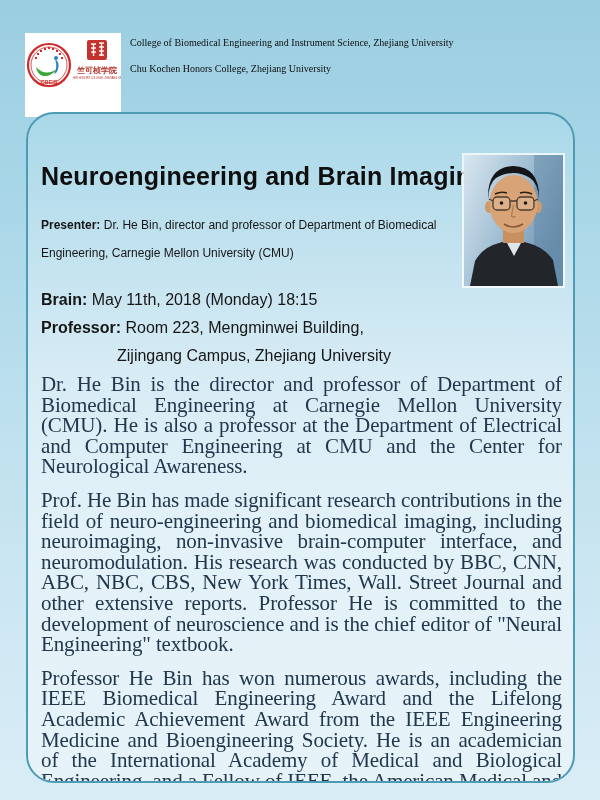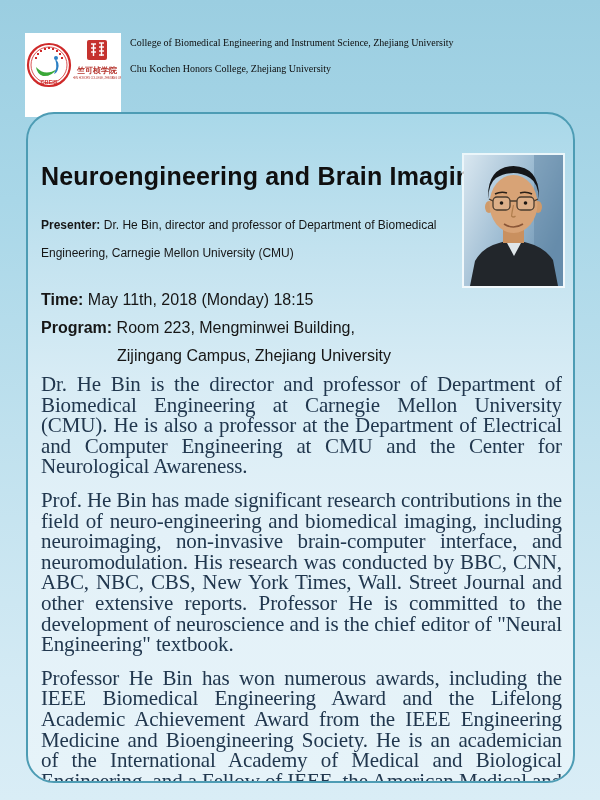--- a/index.html
+++ b/index.html
@@ -133,22 +133,22 @@
       <circle cx="37.5" cy="48" r="1.8" fill="#1c1712"></circle>
       <circle cx="61.5" cy="48" r="1.8" fill="#1c1712"></circle>
 
       <path d="M49.5,50 q-1.5,7 -2,11 q2,2 4,0" stroke="#b07e4e" stroke-width="1.2" fill="none"></path>
       <path d="M40,69 q9.5,6 19,0" stroke="#8a5637" stroke-width="1.6" fill="none"></path>
     </svg>
 
     <div class="presenter"><span class="lbl">Presenter:</span><span> Dr. He Bin, director and professor of Department of Biomedical Engineering, Carnegie Mellon University (CMU)</span></div>
 
     <div class="when-where">
-      <div><span class="lbl">Time:</span><span> May 11th, 2018 (Monday) 18:15</span></div>
-      <div><span class="lbl">Program:</span><span> Room 223, Mengminwei Building,</span></div>
+      <div><span class="lbl">Brain:</span><span> May 11th, 2018 (Monday) 18:15</span></div>
+      <div><span class="lbl">Professor:</span><span> Room 223, Mengminwei Building,</span></div>
       <div class="loc-indent">Zijingang Campus, Zhejiang University</div>
     </div>
 
     <div class="bio">
       <p>Dr. He Bin is the director and professor of Department of Biomedical Engineering at Carnegie Mellon University (CMU). He is also a professor at the Department of Electrical and Computer Engineering at CMU and the Center for Neurological Awareness.</p>
       <p>Prof. He Bin has made significant research contributions in the field of neuro-engineering and biomedical imaging, including neuroimaging, non-invasive brain-computer interface, and neuromodulation. His research was conducted by BBC, CNN, ABC, NBC, CBS, New York Times, Wall. Street Journal and other extensive reports. Professor He is committed to the development of neuroscience and is the chief editor of "Neural Engineering" textbook.</p>
       <p>Professor He Bin has won numerous awards, including the IEEE Biomedical Engineering Award and the Lifelong Academic Achievement Award from the IEEE Engineering Medicine and Bioengineering Society. He is an academician of the International Academy of Medical and Biological Engineering, and a Fellow of IEEE, the American Medical and Biological Engineering Society and the Biomedical Engineering Society. Professor He served as the chairman of the IEEE Medical and Biological Engineering Society. He is currently the chief editor of the IEEE Biomedical Engineering Journal, president of the International Academy of Medical and Biological Engineering, and member of the NIH Brain Program Expert Steering Committee of the United States.</p>
     </div>
 
   </div>

